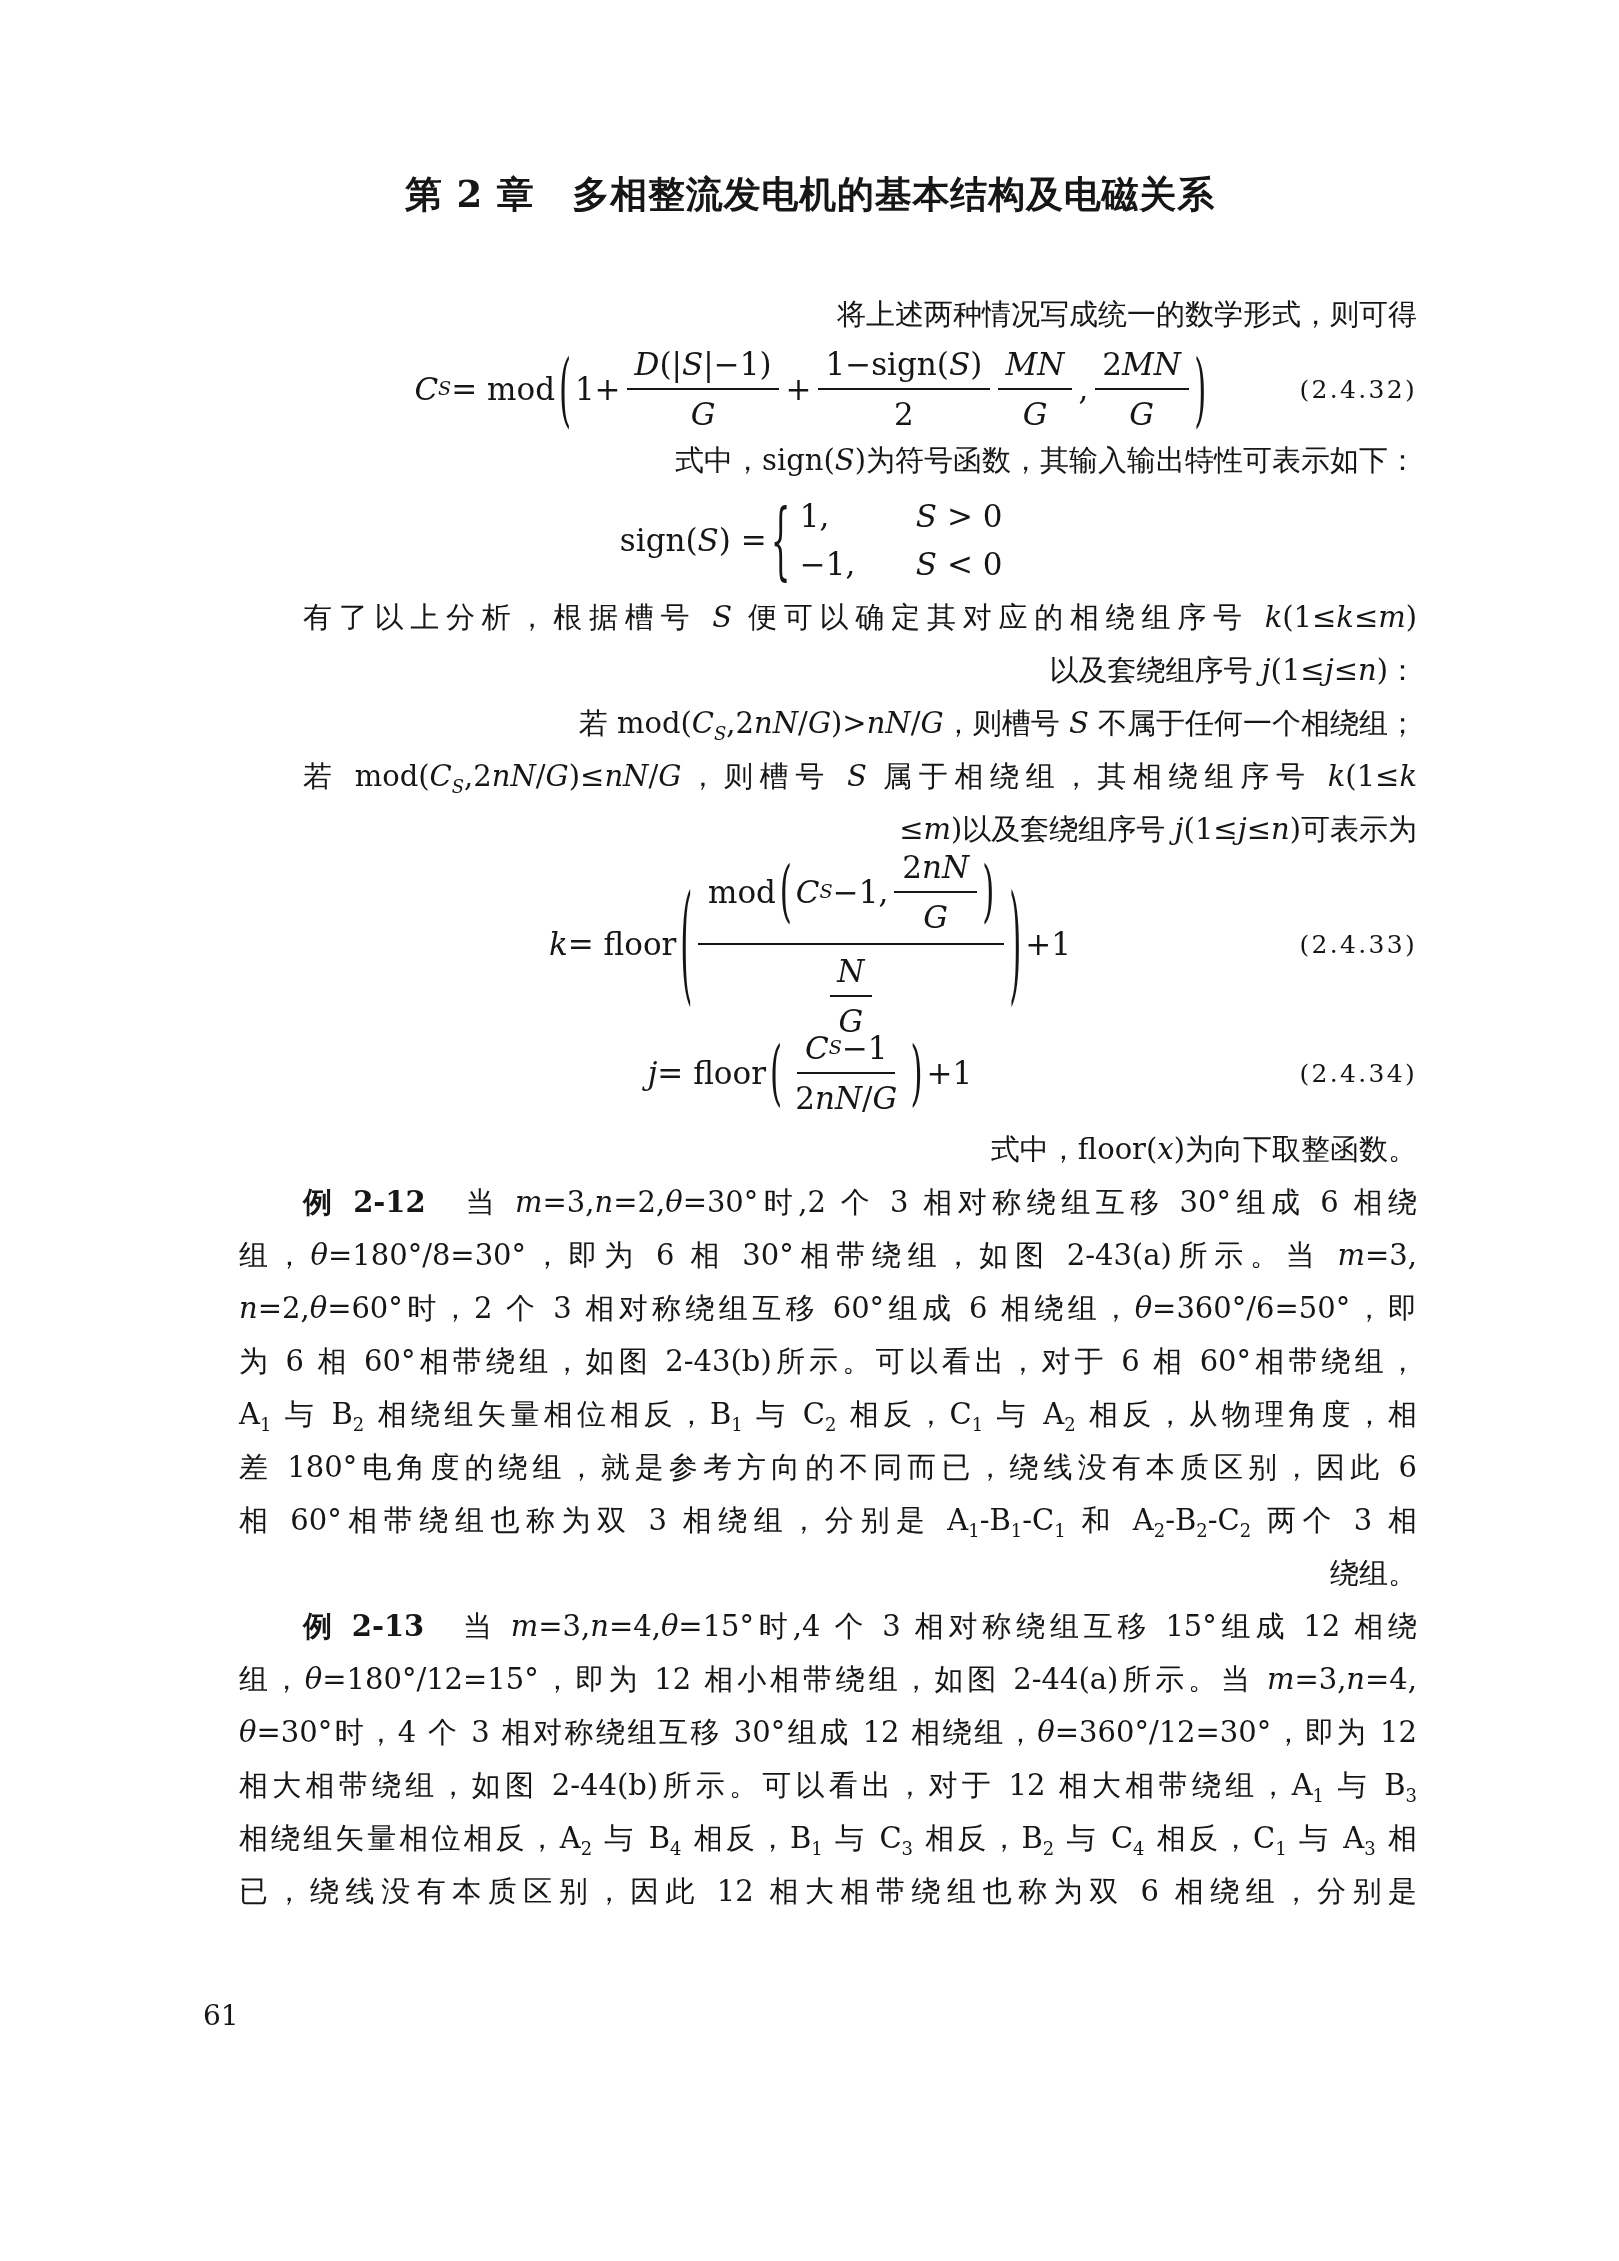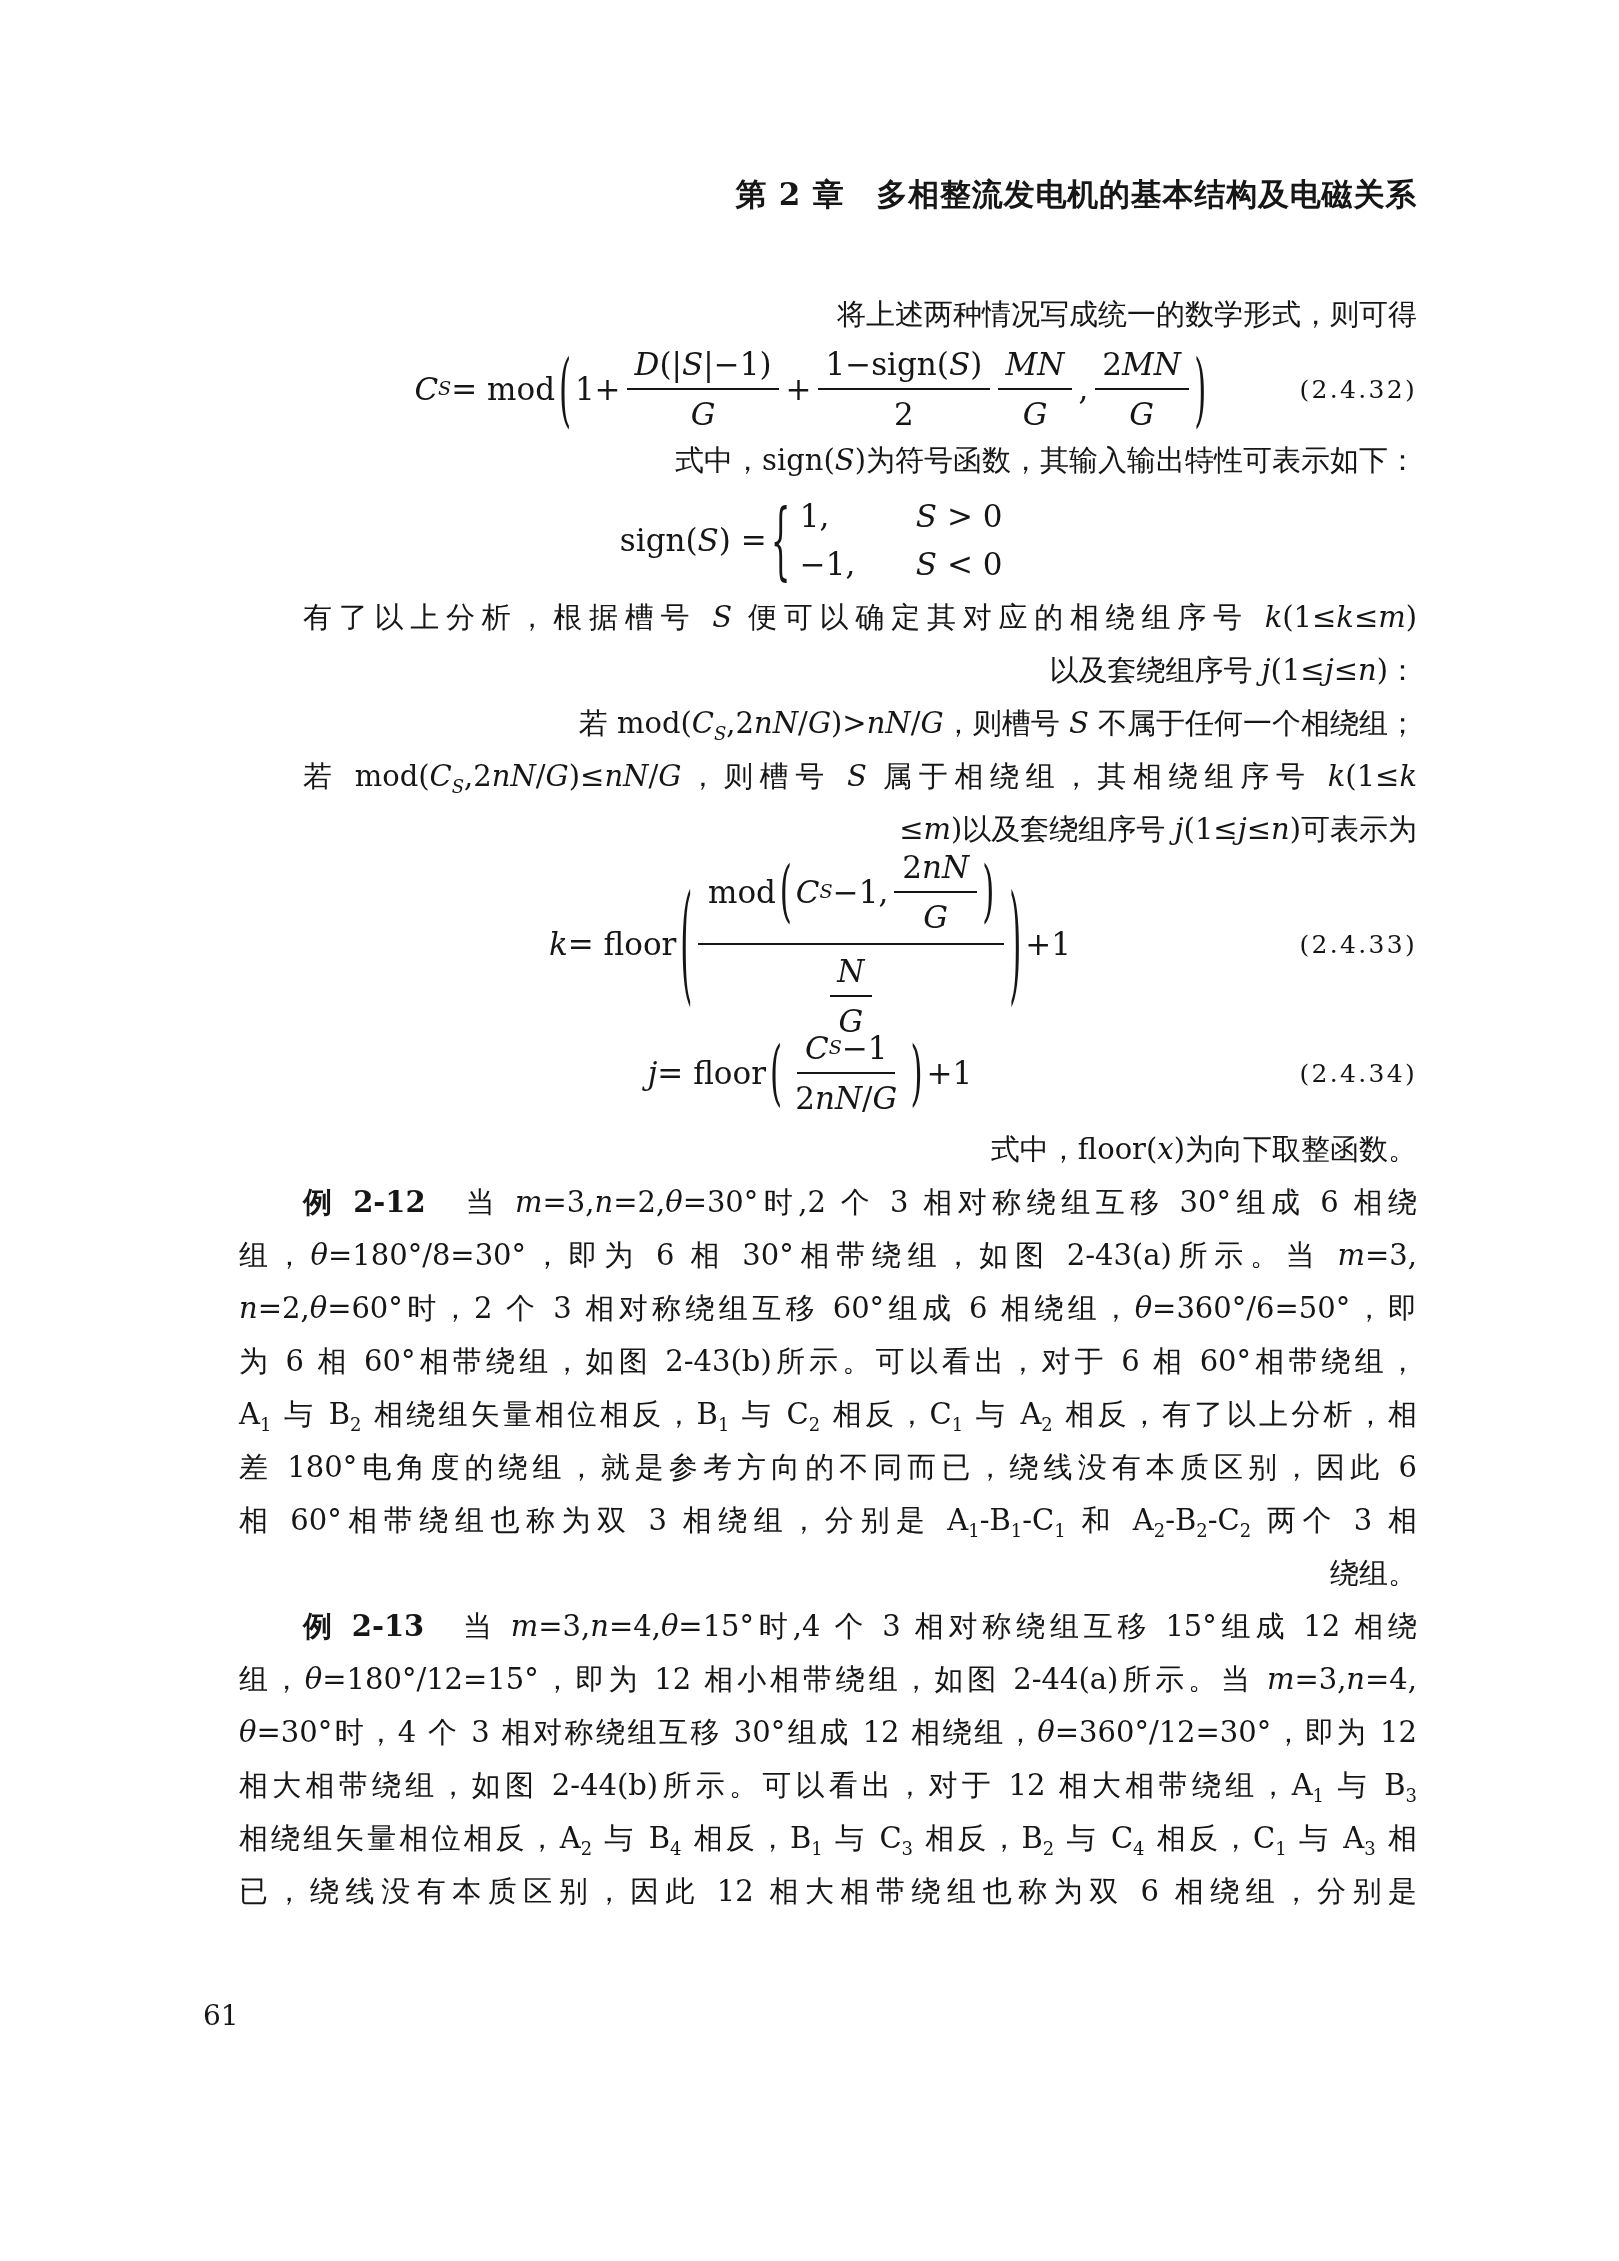--- a/index.html
+++ b/index.html
@@ -4,21 +4,21 @@
 <style>
   html,body{margin:0;padding:0;}
   body{
     width:1620px;height:2261px;position:relative;
     background:#ffffff;color:#161616;
     font-family:"DejaVu Serif","Liberation Serif",serif;
   }
   .page{position:absolute;inset:0;overflow:hidden;}
   .header{
     position:absolute;top:175px;left:203px;width:1214px;
-    text-align:right;font-weight:700;font-size:31px;line-height:39px;
+    text-align:center;font-weight:700;font-size:37px;line-height:39px;
     letter-spacing:0.8px;white-space:nowrap;
   }
   .content{position:absolute;top:288px;left:203px;width:1214px;}
   .ln{
     font-size:29px;line-height:53px;height:53px;
     white-space:normal;overflow:visible;text-align:right;
   }
   .ln.j{text-align:justify;text-align-last:justify;margin-left:36px;}
   .ln.ind{text-indent:64px;}
   .it{font-style:italic;}
@@ -222,21 +222,21 @@
       </span>
       <span class="tag">(2.4.34)</span>
     </div>
 
     <div id="group4">
         <div class="ln"><span>式中，floor(</span><span class="it">x</span><span>)为向下取整函数。</span></div>
         <div class="ln j ind"><span class="bd">例 2-12</span><span>　当 </span><span class="it">m</span><span>=3,</span><span class="it">n</span><span>=2,</span><span class="it">θ</span><span>=30°时,2 个 3 相对称绕组互移 30°组成 6 相绕</span></div>
         <div class="ln j"><span>组，</span><span class="it">θ</span><span>=180°/8=30°，即为 6 相 30°相带绕组，如图 2-43(a)所示。当 </span><span class="it">m</span><span>=3,</span></div>
         <div class="ln j"><span class="it">n</span><span>=2,</span><span class="it">θ</span><span>=60°时，2 个 3 相对称绕组互移 60°组成 6 相绕组，</span><span class="it">θ</span><span>=360°/6=50°，即</span></div>
         <div class="ln j"><span>为 6 相 60°相带绕组，如图 2-43(b)所示。可以看出，对于 6 相 60°相带绕组，</span></div>
-        <div class="ln j"><span>A</span><sub>1</sub><span> 与 B</span><sub>2</sub><span> 相绕组矢量相位相反，B</span><sub>1</sub><span> 与 C</span><sub>2</sub><span> 相反，C</span><sub>1</sub><span> 与 A</span><sub>2</sub><span> 相反，有了以上分析，相</span></div>
+        <div class="ln j"><span>A</span><sub>1</sub><span> 与 B</span><sub>2</sub><span> 相绕组矢量相位相反，B</span><sub>1</sub><span> 与 C</span><sub>2</sub><span> 相反，C</span><sub>1</sub><span> 与 A</span><sub>2</sub><span> 相反，从物理角度，相</span></div>
         <div class="ln j"><span>差 180°电角度的绕组，就是参考方向的不同而已，绕线没有本质区别，因此 6</span></div>
         <div class="ln j"><span>相 60°相带绕组也称为双 3 相绕组，分别是 A</span><sub>1</sub><span>-B</span><sub>1</sub><span>-C</span><sub>1</sub><span> 和 A</span><sub>2</sub><span>-B</span><sub>2</sub><span>-C</span><sub>2</sub><span> 两个 3 相</span></div>
         <div class="ln"><span>绕组。</span></div>
         <div class="ln j ind"><span class="bd">例 2-13</span><span>　当 </span><span class="it">m</span><span>=3,</span><span class="it">n</span><span>=4,</span><span class="it">θ</span><span>=15°时,4 个 3 相对称绕组互移 15°组成 12 相绕</span></div>
         <div class="ln j"><span>组，</span><span class="it">θ</span><span>=180°/12=15°，即为 12 相小相带绕组，如图 2-44(a)所示。当 </span><span class="it">m</span><span>=3,</span><span class="it">n</span><span>=4,</span></div>
         <div class="ln j"><span class="it">θ</span><span>=30°时，4 个 3 相对称绕组互移 30°组成 12 相绕组，</span><span class="it">θ</span><span>=360°/12=30°，即为 12</span></div>
         <div class="ln j"><span>相大相带绕组，如图 2-44(b)所示。可以看出，对于 12 相大相带绕组，A</span><sub>1</sub><span> 与 B</span><sub>3</sub></div>
         <div class="ln j"><span>相绕组矢量相位相反，A</span><sub>2</sub><span> 与 B</span><sub>4</sub><span> 相反，B</span><sub>1</sub><span> 与 C</span><sub>3</sub><span> 相反，B</span><sub>2</sub><span> 与 C</span><sub>4</sub><span> 相反，C</span><sub>1</sub><span> 与 A</span><sub>3</sub><span> 相</span></div>
         <div class="ln j"><span>已，绕线没有本质区别，因此 12 相大相带绕组也称为双 6 相绕组，分别是</span></div>
       </div>

